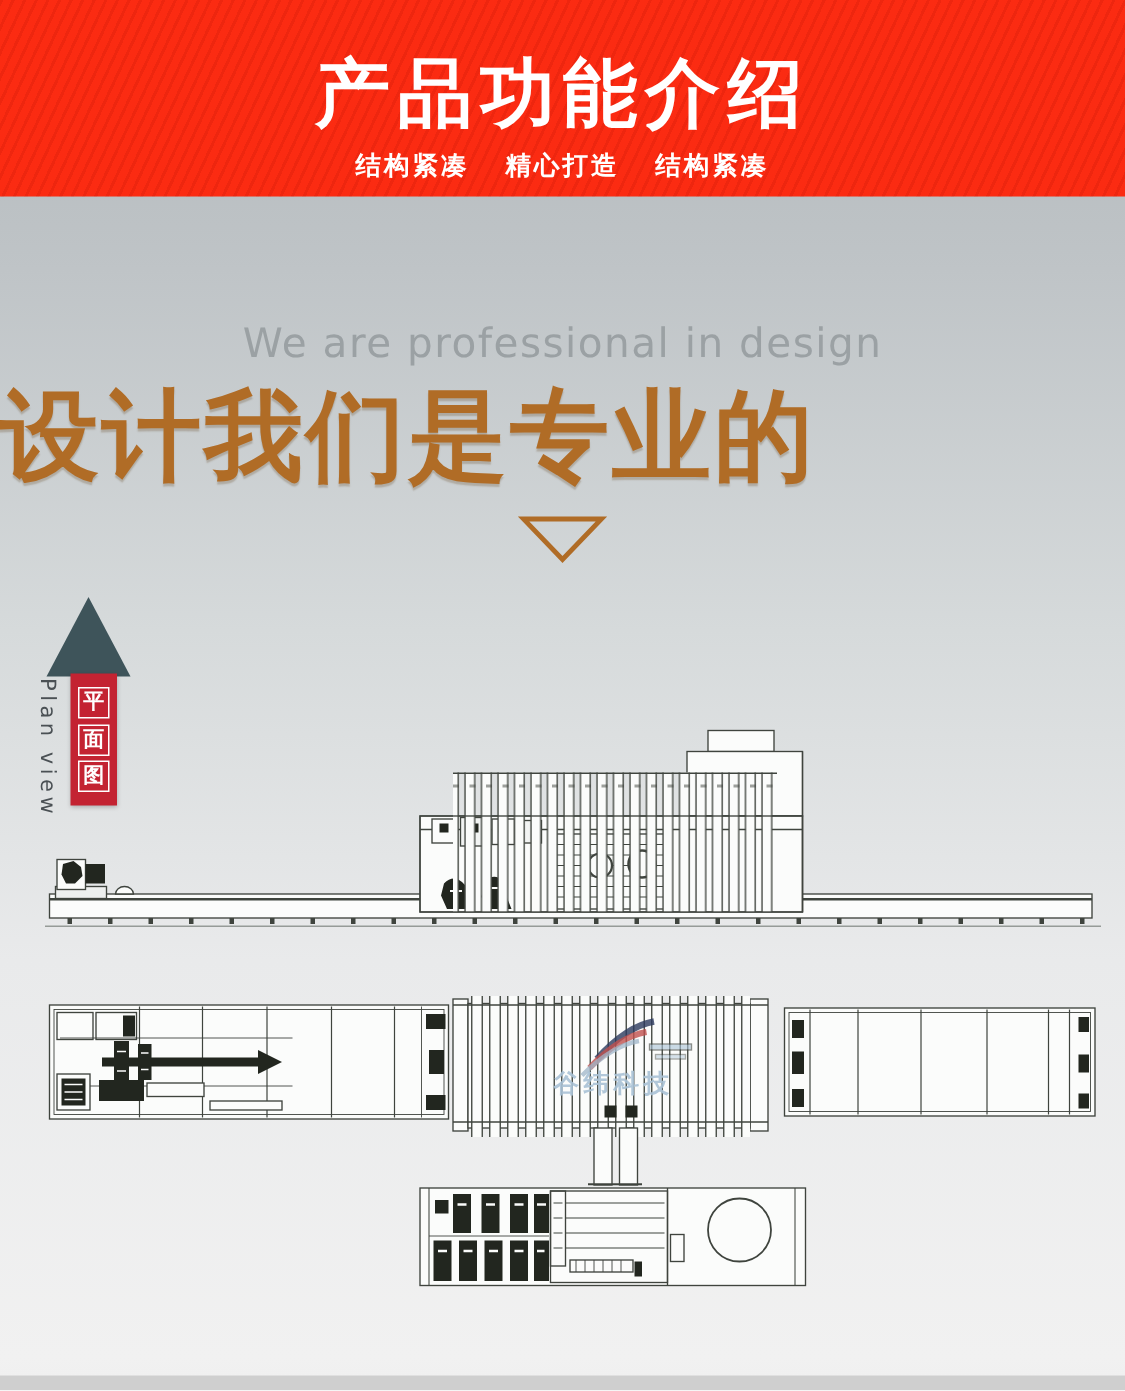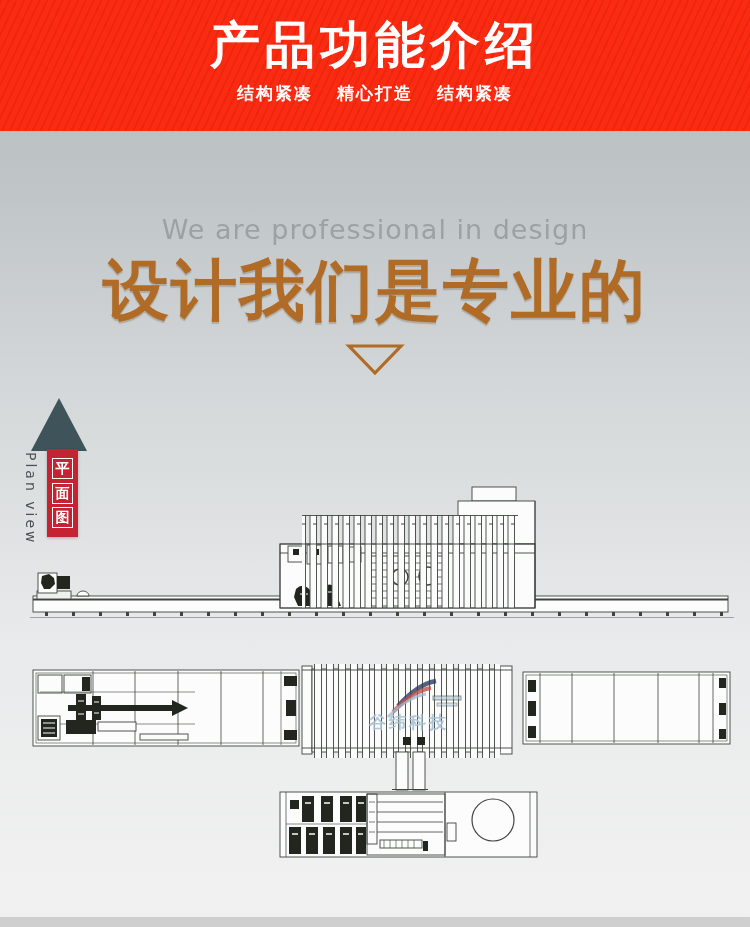--- a/index.html
+++ b/index.html
@@ -8,34 +8,34 @@
     font-family:"DejaVu Sans","Liberation Sans",sans-serif;
     background:linear-gradient(180deg,#b2b8bb 0px,#bfc4c7 180px,#d6dadb 420px,#e9eaeb 640px,#f1f1f1 905px,#f0f0f0 917px);
   }
   
   .header{
     position:absolute;top:0;left:0;width:750px;height:131px;
     background:repeating-linear-gradient(115deg,rgba(180,20,5,0.18) 0 2px,rgba(255,60,30,0.06) 2px 7px),#fb2a11;
     text-align:center;color:#fff;
   }
   .header-title{
-    margin:0;padding-top:17px;font-size:50px;line-height:56px;
+    margin:0;padding-top:34px;font-size:50px;line-height:56px;
     font-weight:bold;letter-spacing:5px;
   }
   .header-subtitle{
     margin-top:9px;font-size:17px;font-weight:bold;
     letter-spacing:2px;word-spacing:16px;
   }
   
   .caption-en{
     position:absolute;top:214px;left:0;width:750px;text-align:center;
     font-size:27px;color:#9ba1a4;letter-spacing:1px;
   }
   .title-cn{
-    position:absolute;top:246px;left:0;width:750px;text-align:center;
+    position:absolute;top:246px;left:0;width:750px;
     font-size:66px;font-weight:bold;color:#b06c26;letter-spacing:2px;
     text-shadow:0 2px 1px rgba(90,60,20,0.25);
   }
   .divider{position:absolute;top:344px;left:0;}
   
   .arrow-up{
     position:absolute;left:31px;top:398px;width:0;height:0;
     border-left:28px solid transparent;border-right:28px solid transparent;
     border-bottom:53px solid #3e545a;
   }

